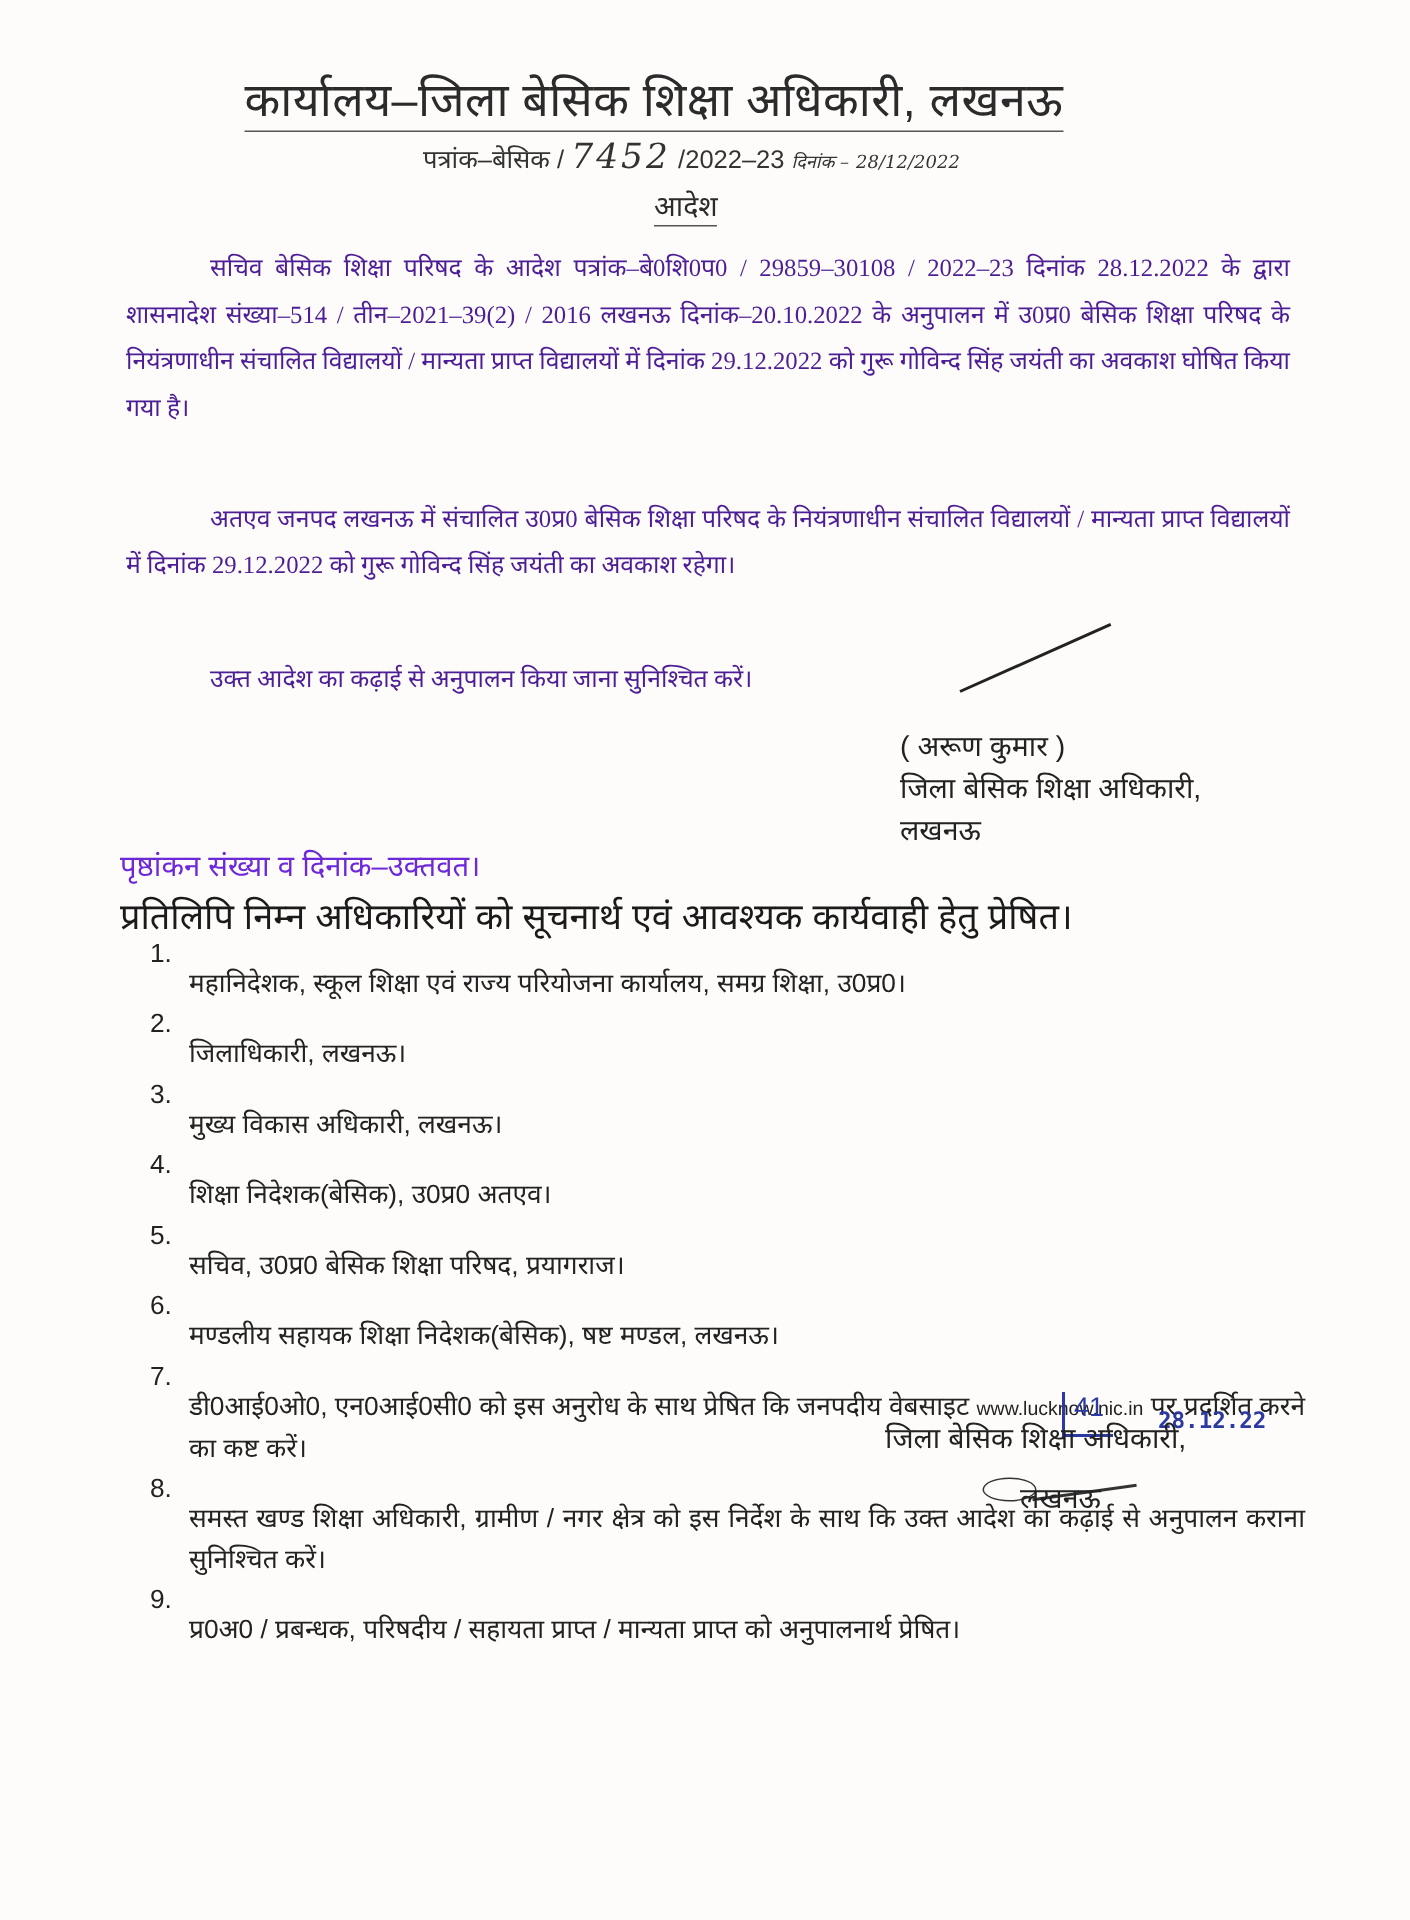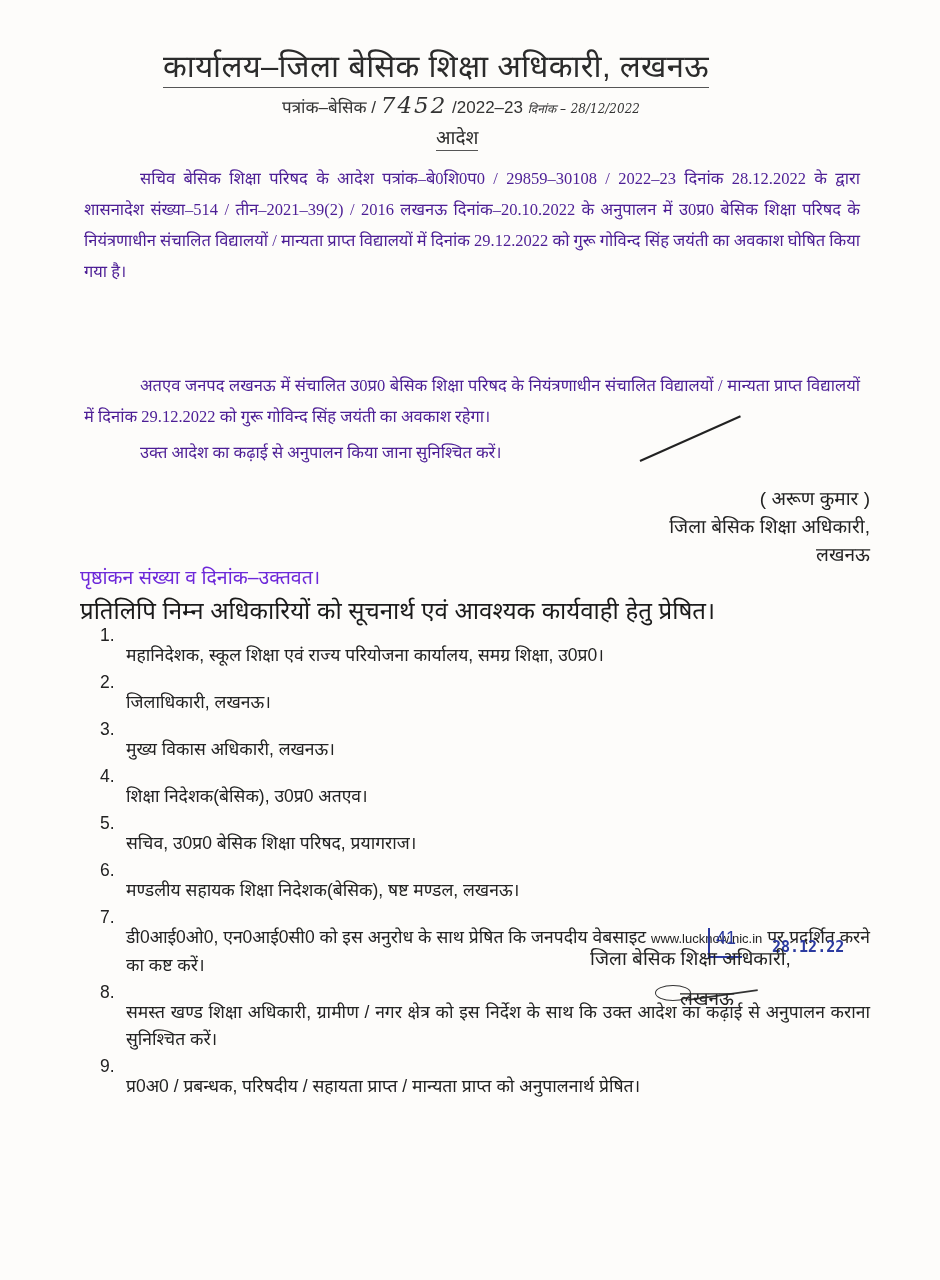--- a/index.html
+++ b/index.html
@@ -27,24 +27,24 @@
       left: 436px; top: 124px; font-size: 19px;
       border-bottom: 1.5px solid #555; color: #2b2b2b;
     }
 
     .para {
       left: 84px; width: 776px; font-size: 16.5px; line-height: 31px;
       text-align: justify; text-align-last: left; color: #4c1d95; white-space: normal; font-family: Liberation Serif, serif;
     }
     .para .indent { display: inline-block; width: 56px; }
     .p1 { top: 163px; }
-    .p2 { top: 330px; margin-top: 40px; }
+    .p2 { top: 330px; }
     .p3 { top: 437px; }
 
-    .sig-block { left: 600px; top: 485px; text-align: right; width: 270px; font-size: 19px; line-height: 28px; color: #222; white-space: normal; }
+    .sig-block { left: 600px; top: 485px; text-align: left; width: 270px; font-size: 19px; line-height: 28px; color: #222; white-space: normal; }
     .sig-stroke { position: absolute; left: 640px; top: 460px; width: 110px; height: 2px; background: #222; transform: rotate(-24deg); transform-origin: left center; }
 
     .endorse { left: 80px; top: 563px; font-size: 19.5px; color: #6d28d9; }
     .copy-head { left: 80px; top: 593px; font-size: 24px; color: #1a1a1a; }
 
     .list { left: 100px; top: 622px; width: 770px; font-size: 17.5px; color: #222; white-space: normal; }
     .list-item { display: flex; line-height: 27px; }
     .list-item .num { width: 26px; flex: 0 0 26px; }
     .list-item .txt { flex: 1; text-align: justify; text-align-last: left; margin-top: 20px; }
     .list-item .url { font-size: 13px; }

